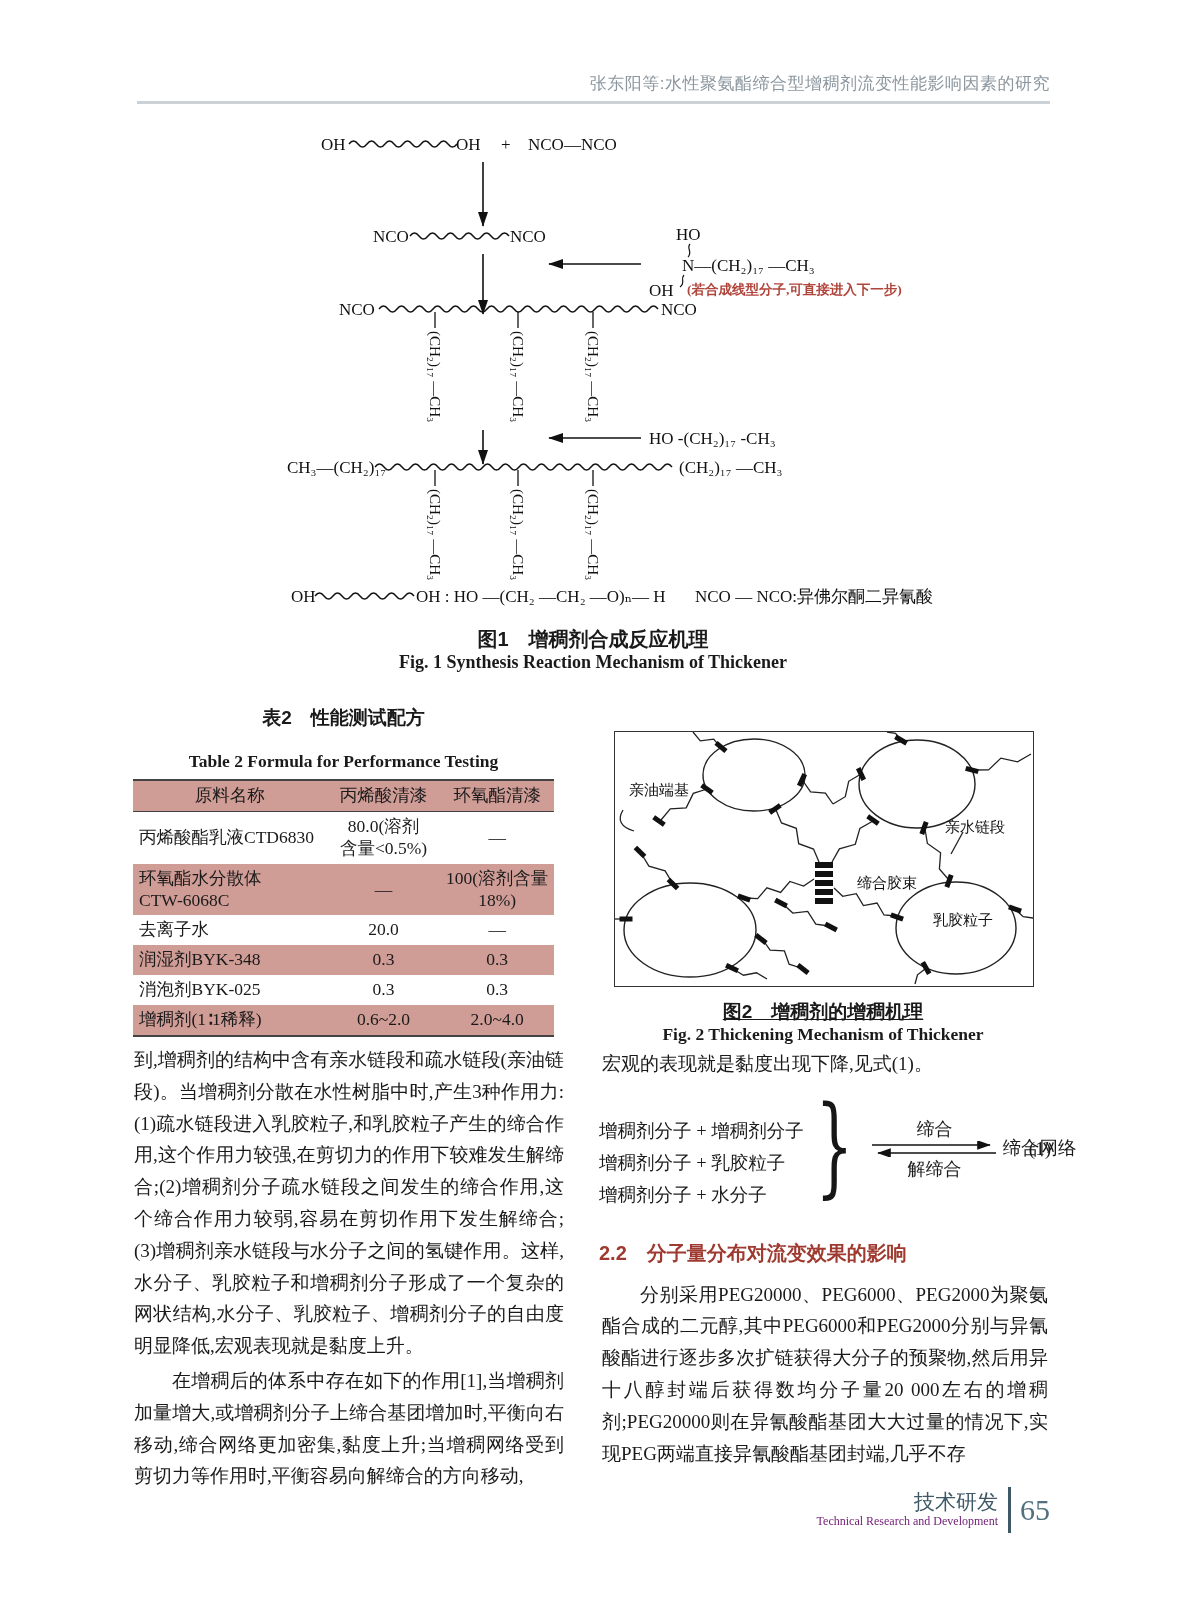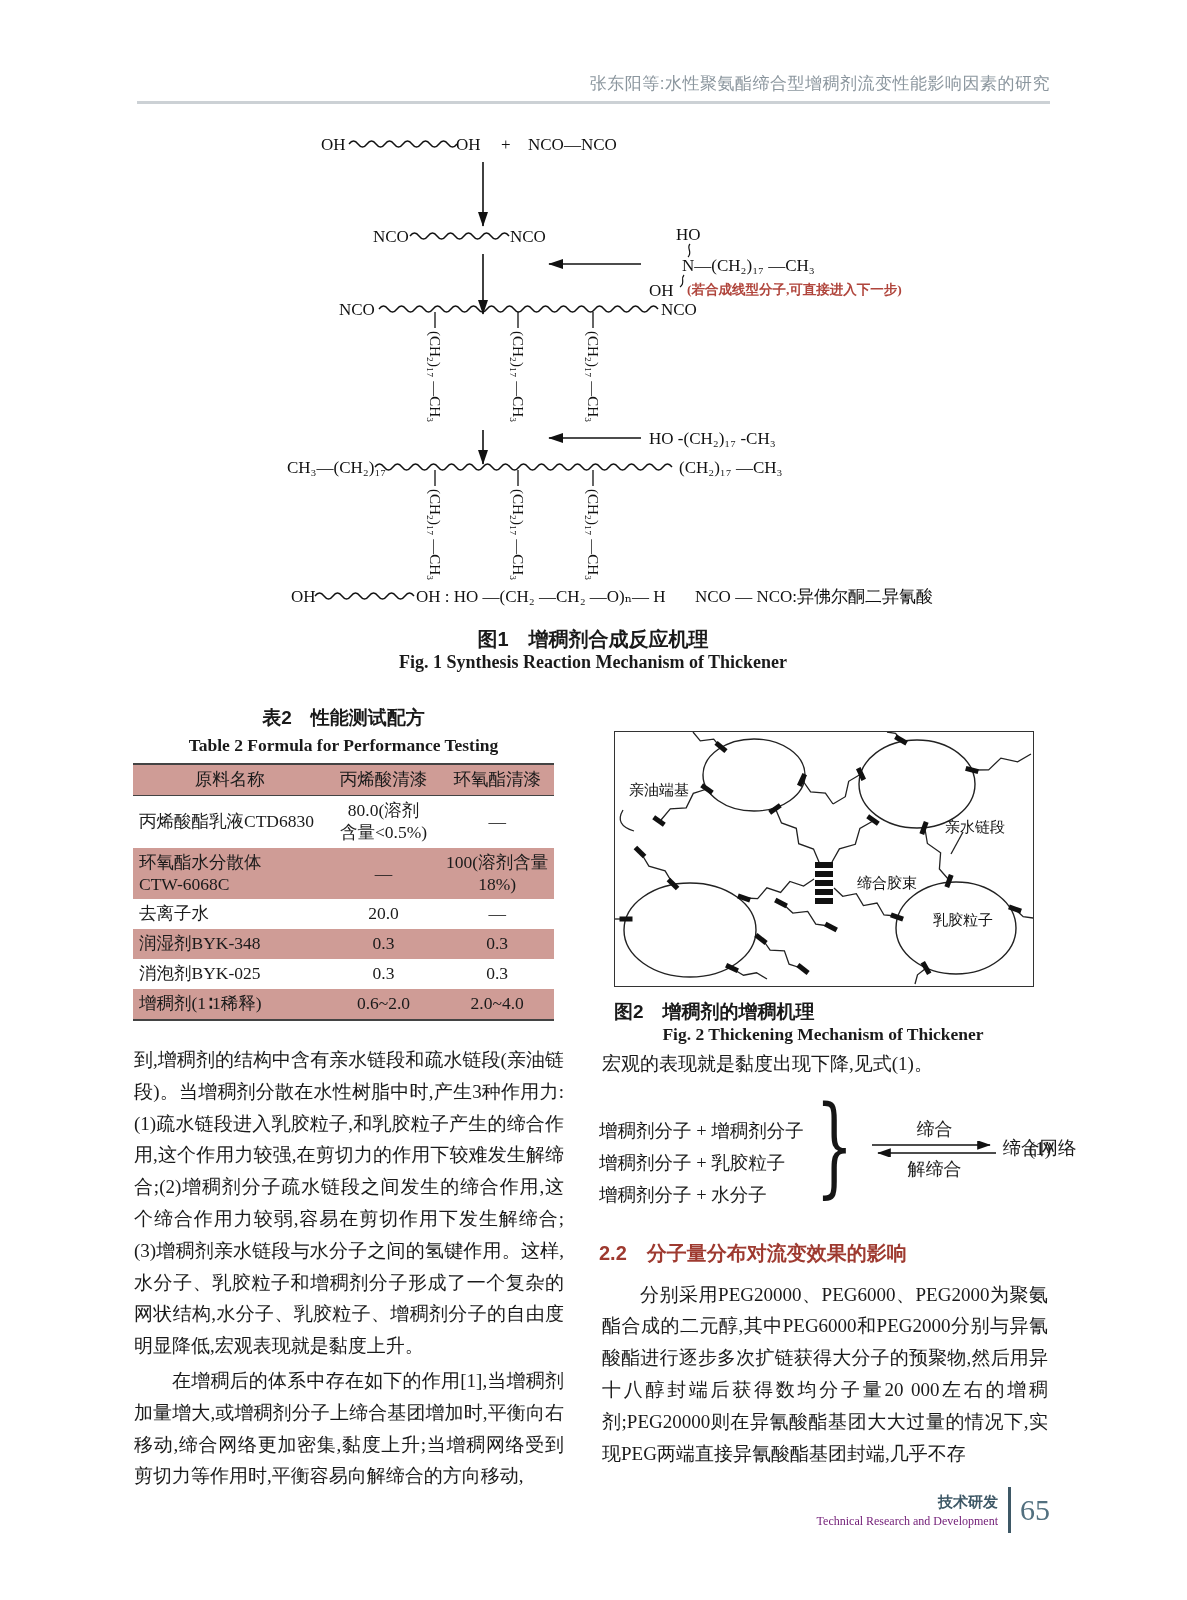--- a/index.html
+++ b/index.html
@@ -17,36 +17,36 @@
   .scheme .rednote{font-size:13.5px;font-weight:bold;fill:#b0453c;}
   .scheme .vtxt{font-size:15px;}
   .fig1-cap-zh{position:absolute;top:626px;left:133px;width:920px;text-align:center;
                font-family:"Liberation Sans","DejaVu Sans",sans-serif;font-weight:bold;font-size:20px;}
   .fig1-cap-en{position:absolute;top:652px;left:133px;width:920px;text-align:center;
                font-weight:bold;font-size:18px;}
 
   
   .tbl-wrap{position:absolute;left:133px;top:705px;width:421px;}
   .tbl-title-zh{text-align:center;font-family:"Liberation Sans","DejaVu Sans",sans-serif;font-weight:bold;font-size:19px;}
-  .tbl-title-en{text-align:center;font-weight:bold;font-size:17.5px;margin-top:4px;}
+  .tbl-title-en{text-align:center;font-weight:bold;font-size:17.5px;margin-top:20px;}
   table.t2{width:100%;border-collapse:collapse;margin-top:7px;font-size:17.5px;line-height:1.25;}
   table.t2 th{font-weight:normal;}
   table.t2 th,table.t2 td{padding:4px 2px;text-align:center;white-space:pre-line;}
   table.t2 td:first-child{text-align:left;padding-left:6px;}
   table.t2 tr.pink{background:#cf9c96;}
   table.t2 tr.hdr{background:#cf9c96;border-top:2.5px solid #434343;border-bottom:1.8px solid #434343;}
   table.t2 tr.hdr th:first-child{text-align:center;}
   table.t2 tr.last{border-bottom:2.5px solid #434343;}
 
   
   .fig2-box{position:absolute;left:614px;top:731px;width:418px;height:254px;border:1.6px solid #333;box-sizing:content-box;}
   .fig2-box svg{display:block;}
   .fig2-box text{font-size:15px;fill:#111;font-family:"Liberation Serif","DejaVu Serif",serif;}
-  .fig2-cap-zh{position:absolute;top:999px;left:614px;width:418px;
-               font-family:"Liberation Sans","DejaVu Sans",sans-serif;font-weight:bold;font-size:19px;}
+  .fig2-cap-zh{position:absolute;top:999px;left:614px;width:418px;text-align:center;
+               font-family:"Liberation Sans","DejaVu Sans",sans-serif;font-weight:bold;font-size:19px;text-decoration:underline;}
   .fig2-cap-en{position:absolute;top:1024px;left:594px;width:458px;text-align:center;font-weight:bold;font-size:17.5px;}
 
   
   .col-left{position:absolute;left:131px;top:1041px;width:436px;font-size:19px;line-height:31.8px;
             text-align:justify;text-justify:inter-character;}
   .col-right{position:absolute;left:599px;top:1045px;width:452px;font-size:19px;line-height:31.8px;
              text-align:justify;text-justify:inter-character;}
   .col-left p,.col-right p{margin:3px;}
   p.indent{text-indent:2em;}
   .lead{margin-bottom:16px;}
@@ -61,21 +61,21 @@
   .prod{font-size:18.5px;white-space:nowrap;margin-left:2px;}
   .eqnum{position:absolute;right:0;top:50%;transform:translateY(-50%);font-size:19px;}
 
   
   .sec{font-family:"Liberation Sans","DejaVu Sans",sans-serif;font-weight:bold;font-size:20px;
        color:#9e3a30;margin:0 0 9px 0;text-align:left;}
 
   
   .footer{position:absolute;top:1487px;left:0;width:1050px;display:flex;justify-content:flex-end;align-items:center;}
   .f-left{text-align:right;}
-  .f-zh{font-family:"Liberation Sans","DejaVu Sans",sans-serif;font-weight:bold;font-size:15px;color:#3e5866;line-height:22px;}
+  .f-zh{font-family:"Liberation Sans","DejaVu Sans",sans-serif;font-weight:normal;font-size:21px;color:#3e5866;line-height:22px;}
   .f-en{font-size:12px;color:#701a75;line-height:16px;}
   .f-bar{width:3px;height:46px;background:#3e5866;margin:0 9px 0 10px;}
   .f-num{font-size:30px;color:#52707f;}
 </style>
 </head>
 <body>
 
 <div class="page">
 
   <div class="running-head">张东阳等:水性聚氨酯缔合型增稠剂流变性能影响因素的研究</div>

